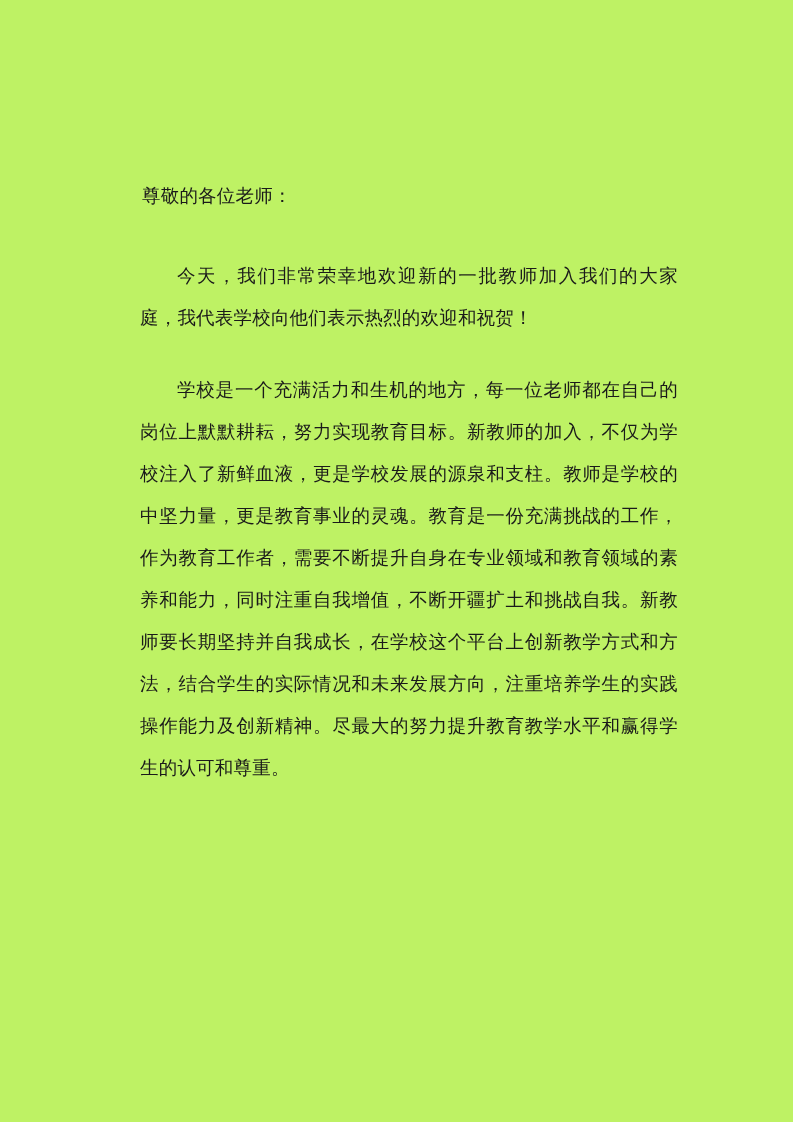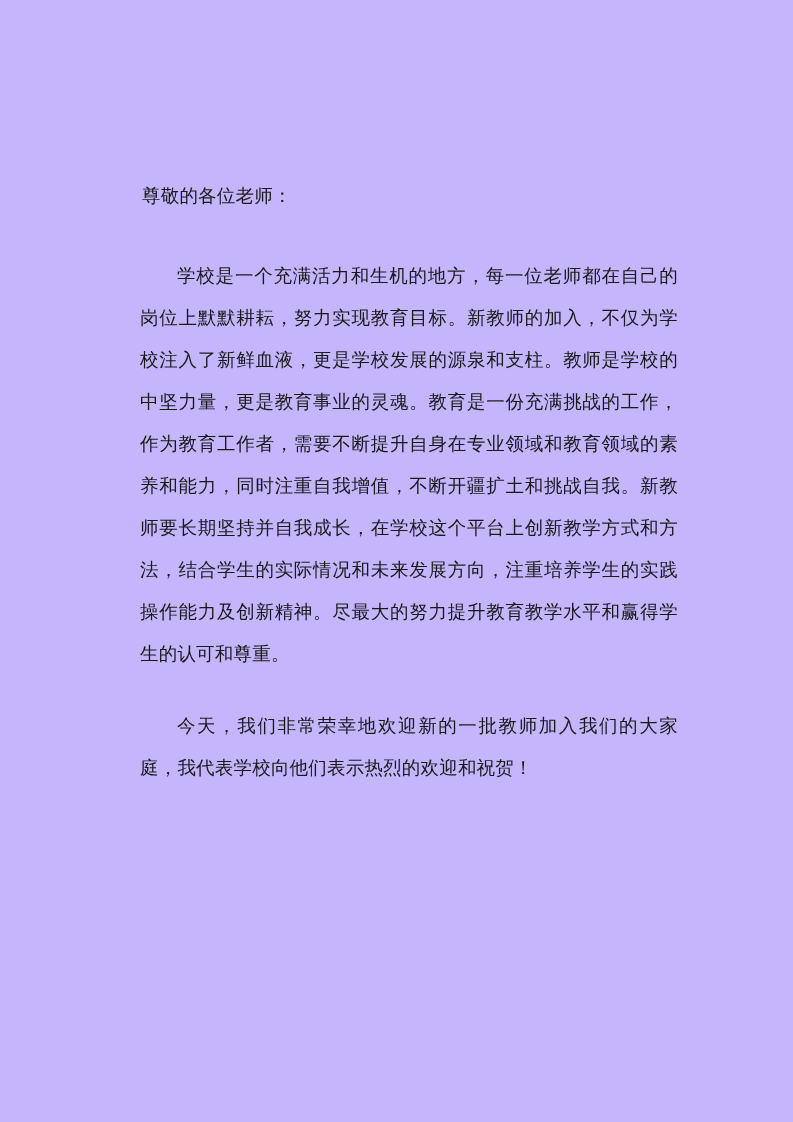--- a/index.html
+++ b/index.html
@@ -13,21 +13,21 @@
     font-family: "Liberation Serif", "DejaVu Serif", serif;
     color: #1a1a1a;
     overflow: hidden;
   }
   .page {
     position: relative;
     width: 793px;
     height: 1122px;
     box-sizing: border-box;
     padding: 175px 115px 40px 140px;
-    background: #c4b5fd;
+    background: #bef264;
   }
   .doc-body {
     font-size: 18.5px;
     line-height: 42px;
     text-align: justify;
     text-justify: inter-ideograph;
     letter-spacing: 0.2px;
   }
   .para {
     margin: 0 0 26px 0;
@@ -41,16 +41,16 @@
   .para.block-gap {
     margin-bottom: 30px;
   }
 </style>
 </head>
 <body>
 
 <div class="page">
   <div class="doc-body">
     <p class="para salutation">尊敬的各位老师：</p>
+    <p class="para block-gap">今天，我们非常荣幸地欢迎新的一批教师加入我们的大家庭，我代表学校向他们表示热烈的欢迎和祝贺！</p>
     <p class="para block-gap">学校是一个充满活力和生机的地方，每一位老师都在自己的岗位上默默耕耘，努力实现教育目标。新教师的加入，不仅为学校注入了新鲜血液，更是学校发展的源泉和支柱。教师是学校的中坚力量，更是教育事业的灵魂。教育是一份充满挑战的工作，作为教育工作者，需要不断提升自身在专业领域和教育领域的素养和能力，同时注重自我增值，不断开疆扩土和挑战自我。新教师要长期坚持并自我成长，在学校这个平台上创新教学方式和方法，结合学生的实际情况和未来发展方向，注重培养学生的实践操作能力及创新精神。尽最大的努力提升教育教学水平和赢得学生的认可和尊重。</p>
-    <p class="para block-gap">今天，我们非常荣幸地欢迎新的一批教师加入我们的大家庭，我代表学校向他们表示热烈的欢迎和祝贺！</p>
   </div>
 </div>
 
 </body></html>

